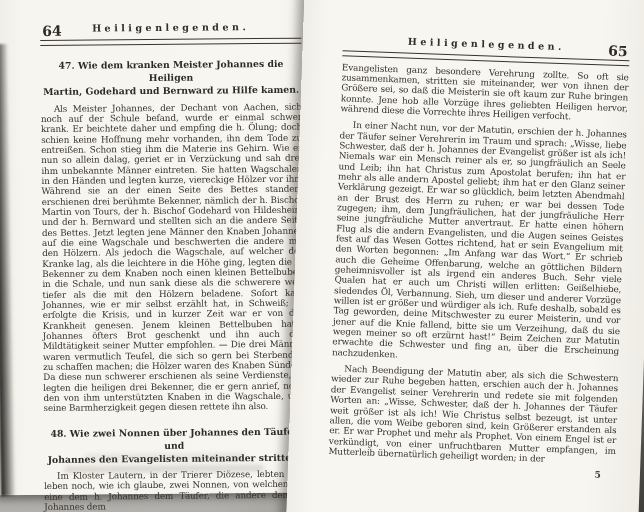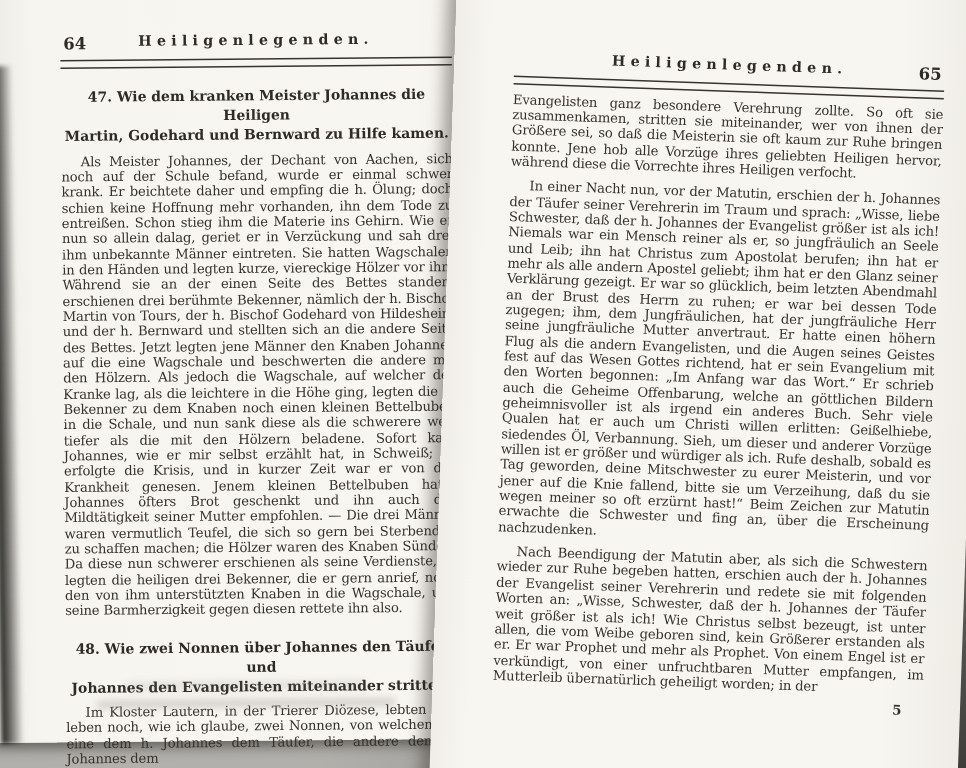--- a/index.html
+++ b/index.html
@@ -32,21 +32,21 @@
   }
   .content-left  { position: absolute; top: 36px; left: 50px; right: 8px; }
   .content-right { position: absolute; top: 52px; left: 40px; right: 25px; }
 
   .running-head { position: relative; height: 14px; }
   .running-title {
     position: absolute; left: 0; right: 0; text-align: center;
     font-size: 9.5px; letter-spacing: 3.5px; font-weight: bold; color: #2f2b25;
     white-space: nowrap;
   }
-  .page-num { position: absolute; top: 0; font-size: 11px; font-weight: bold; color: #2f2b25; }
+  .page-num { position: absolute; top: 0; font-size: 14px; font-weight: bold; color: #2f2b25; }
   .page-num.left-pos  { left: 2px; }
   .page-num.right-pos { right: 2px; }
   .head-rule {
     margin-top: 3px; height: 3.5px;
     border-top: 1.7px solid #38332c; border-bottom: 0.9px solid #38332c;
   }
   .section-heading {
     margin-top: 13px; text-align: center;
     font-size: 9.3px; font-weight: bold; line-height: 13px; color: #2e2a24;
   }

